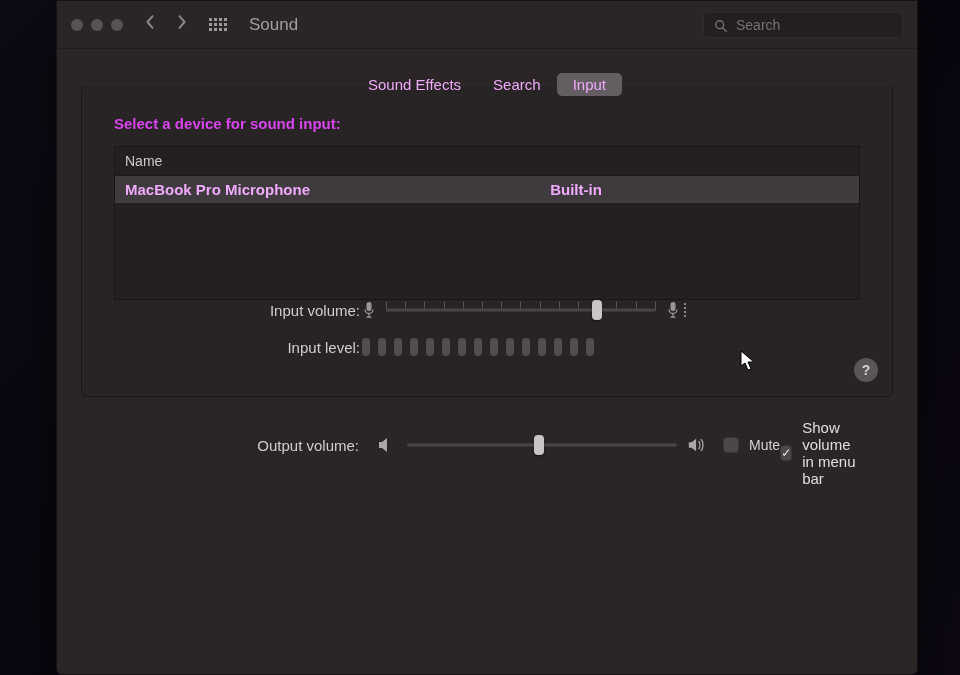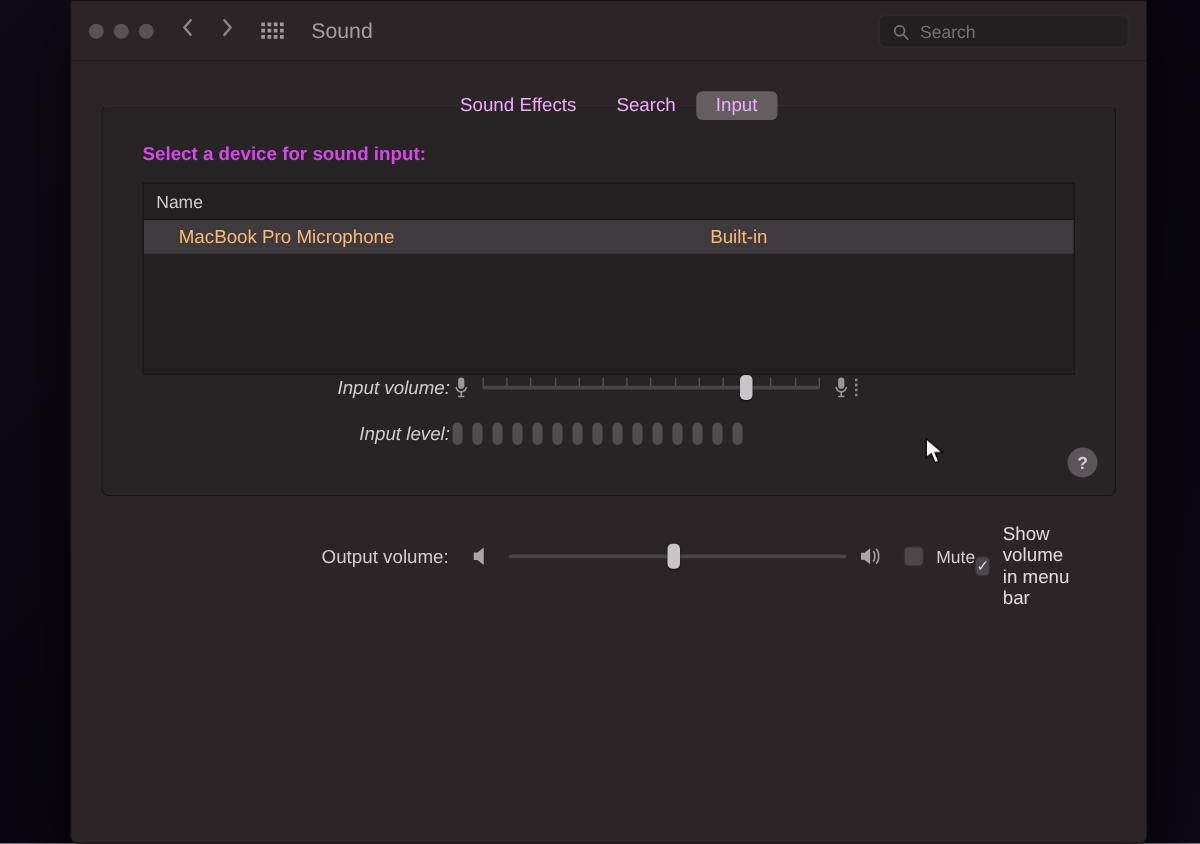--- a/index.html
+++ b/index.html
@@ -113,30 +113,29 @@
   .device-table-header {
     border-bottom: 1px solid rgba(0,0,0,0.25);
   }
   .device-table-header .cell {
     padding: 6px 10px;
     font-size: 14px; color: #cfcacd;
     border-right: 1px solid rgba(0,0,0,0.25);
   }
   .device-table-header .cell:last-child { border-right: none; }
   .device-table-body .device-table-row { background: #59535780; }
-  .device-table-body .cell { padding: 5px 28px; font-size: 15px; color: #fdba74; }
+  .device-table-body .cell { padding: 5px 10px; font-size: 15px; color: #f0abfc; font-weight: bold; }
 
   .settings-heading { font-size: 15px; color: #ddd6da; margin-top: 26px; margin-bottom: 20px; }
 
   .form-row {
     display: grid;
     grid-template-columns: 248px 1fr;
     align-items: center;
     margin-bottom: 18px;
-    font-style: italic;
   }
   .form-label { text-align: right; color: #d2cccf; font-size: 15px; padding-right: 2px; }
 
   .volume-control {
     display: flex; align-items: center; gap: 10px;
   }
   .mic-icon { color: #9b9498; display: flex; align-items: center; }
   .mic-icon svg { width: 14px; height: 18px; display: block; }
   .mic-icon.loud::after {
     content: ""; display: inline-block;

